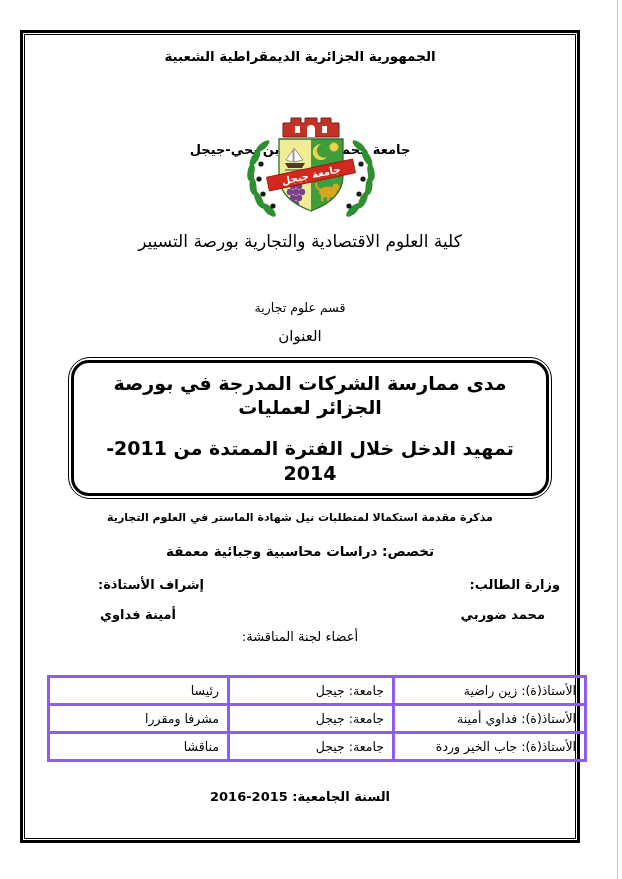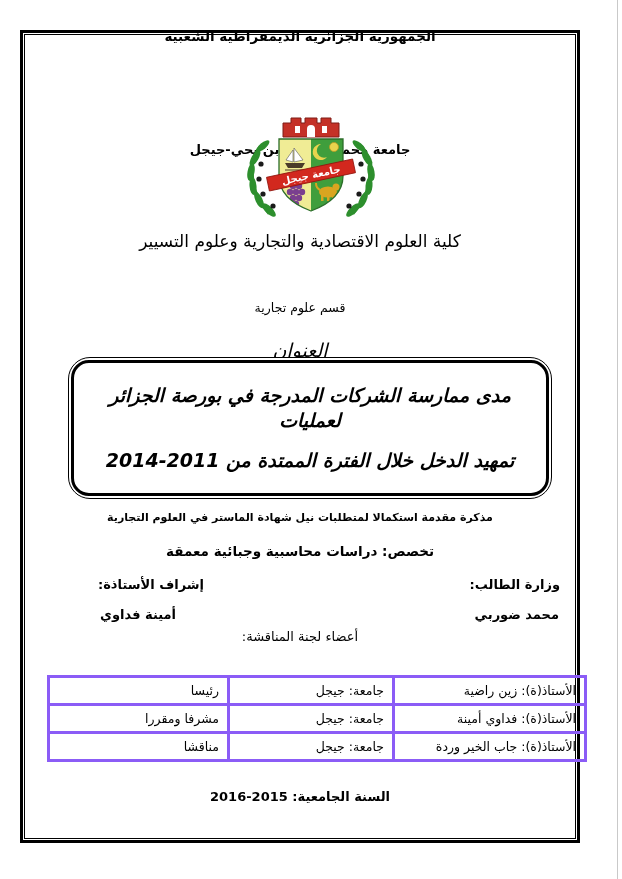--- a/index.html
+++ b/index.html
@@ -8,40 +8,40 @@
     font-family:"DejaVu Sans", sans-serif;
     color:#000;
   }
   .page{position:relative;width:622px;height:879px;background:#fff;overflow:hidden;}
   .right-edge-line{position:absolute;top:0;bottom:0;right:4px;width:1px;background:#c9c9c9;}
   
   .frame{position:absolute;left:20px;top:30px;width:560px;height:813px;border:3px solid #000;box-sizing:border-box;}
   .frame-inner{position:absolute;inset:1px;border:1px solid #000;}
   .abs{position:absolute;left:20px;width:560px;text-align:center;direction:rtl;}
   .hdr{font-weight:bold;font-size:13.5px;}
-  .l1{top:28px;}
+  .l1{top:48px;}
   .l2{top:72px;}
   .l3{top:99px;font-size:13px;margin-top:43px;}
   .logo-wrap{position:absolute;top:114px;left:233px;width:156px;height:114px;}
   .faculty{top:231px;font-size:17px;}
   .dept{top:265px;font-size:12.5px;margin-top:35px;}
-  .title-label{top:339px;font-size:19px;font-style:italic;}
+  .title-label{top:327px;font-size:15px;}
   .title-box{position:absolute;left:68px;top:357px;width:484px;height:142px;
     border:1.5px solid #000;border-radius:22px;box-sizing:border-box;background:#fff;}
   .title-box-inner{position:absolute;inset:2px;border:3px solid #000;border-radius:18px;
     display:flex;flex-direction:column;justify-content:center;align-items:center;
     row-gap:16px;padding:0 12px;direction:rtl;text-align:center;}
-  .title-line{font-size:19px;font-weight:bold;line-height:1.3;font-style:italic;}
+  .title-line{font-size:19px;font-weight:bold;line-height:1.3;}
   .memo{top:511px;font-weight:bold;font-size:11px;}
   .specialty{top:543px;font-weight:bold;font-size:13.5px;}
   .prep-label{position:absolute;top:577px;font-weight:bold;font-size:13px;direction:rtl;margin-left:34px;}
   .student-label{right:62px;}
   .supervisor-label{left:64px;}
   .prep-name{position:absolute;top:607px;font-weight:bold;font-size:13px;direction:rtl;}
-  .student-name{right:63px;}
+  .student-name{right:77px;}
   .supervisor-name{left:100px;}
   .committee-label{top:629px;font-size:13px;}
   table.committee{position:absolute;left:47px;top:675px;width:480px;border-collapse:collapse;
     direction:rtl;font-size:12.5px;table-layout:fixed;}
   table.committee td{border:3px solid #8b5cf6;height:25px;padding:0 8px;text-align:right;
     overflow:hidden;white-space:nowrap;}
   td.col-prof{width:173px;}
   td.col-univ{width:146px;}
   td.col-role{width:161px;}
   .year{top:789px;font-weight:bold;font-size:13px;}
@@ -143,21 +143,21 @@
       </g>
       <path d="M46,25 H110 V62 Q110,85 78,97 Q46,85 46,62 Z" fill="none" stroke="#2c6e2a" stroke-width="1.3"></path>
 
       <g transform="rotate(-12 78 61)">
         <rect x="34" y="54" width="88" height="14" fill="#d2281e" stroke="#8e140d" stroke-width="0.8"></rect>
         <text x="78" y="64.5" text-anchor="middle" font-size="10" font-weight="bold" fill="#ffffff">جامعة جيجل</text>
       </g>
     </svg>
   </div>
 
-  <div class="abs faculty">كلية العلوم الاقتصادية والتجارية وعلوم التسيير</div>
+  <div class="abs faculty">كلية العلوم الاقتصادية والتجارية بورصة التسيير</div>
   <div class="abs dept">قسم علوم تجارية</div>
 
   <div class="abs title-label">العنوان</div>
   <div class="title-box">
     <div class="title-box-inner">
       <div class="title-line">مدى ممارسة الشركات المدرجة في بورصة الجزائر لعمليات</div>
       <div class="title-line">تمهيد الدخل خلال الفترة الممتدة من 2011-2014</div>
     </div>
   </div>
 

